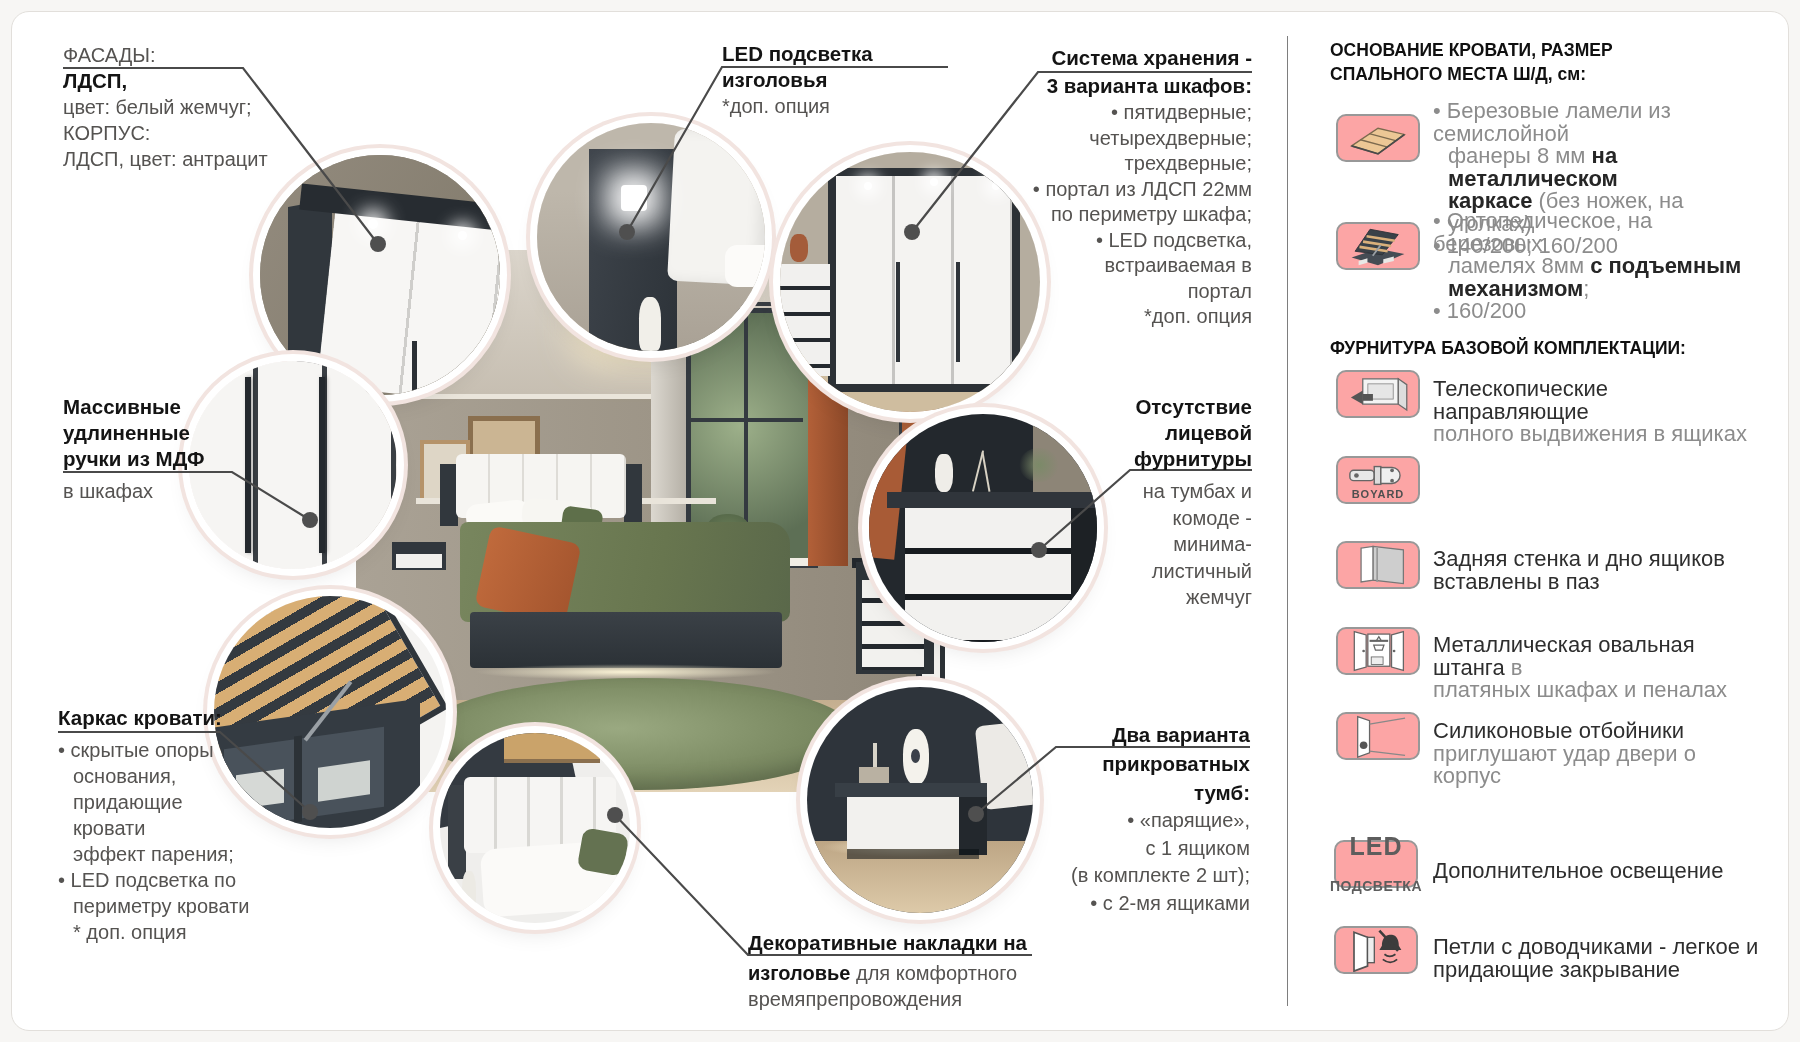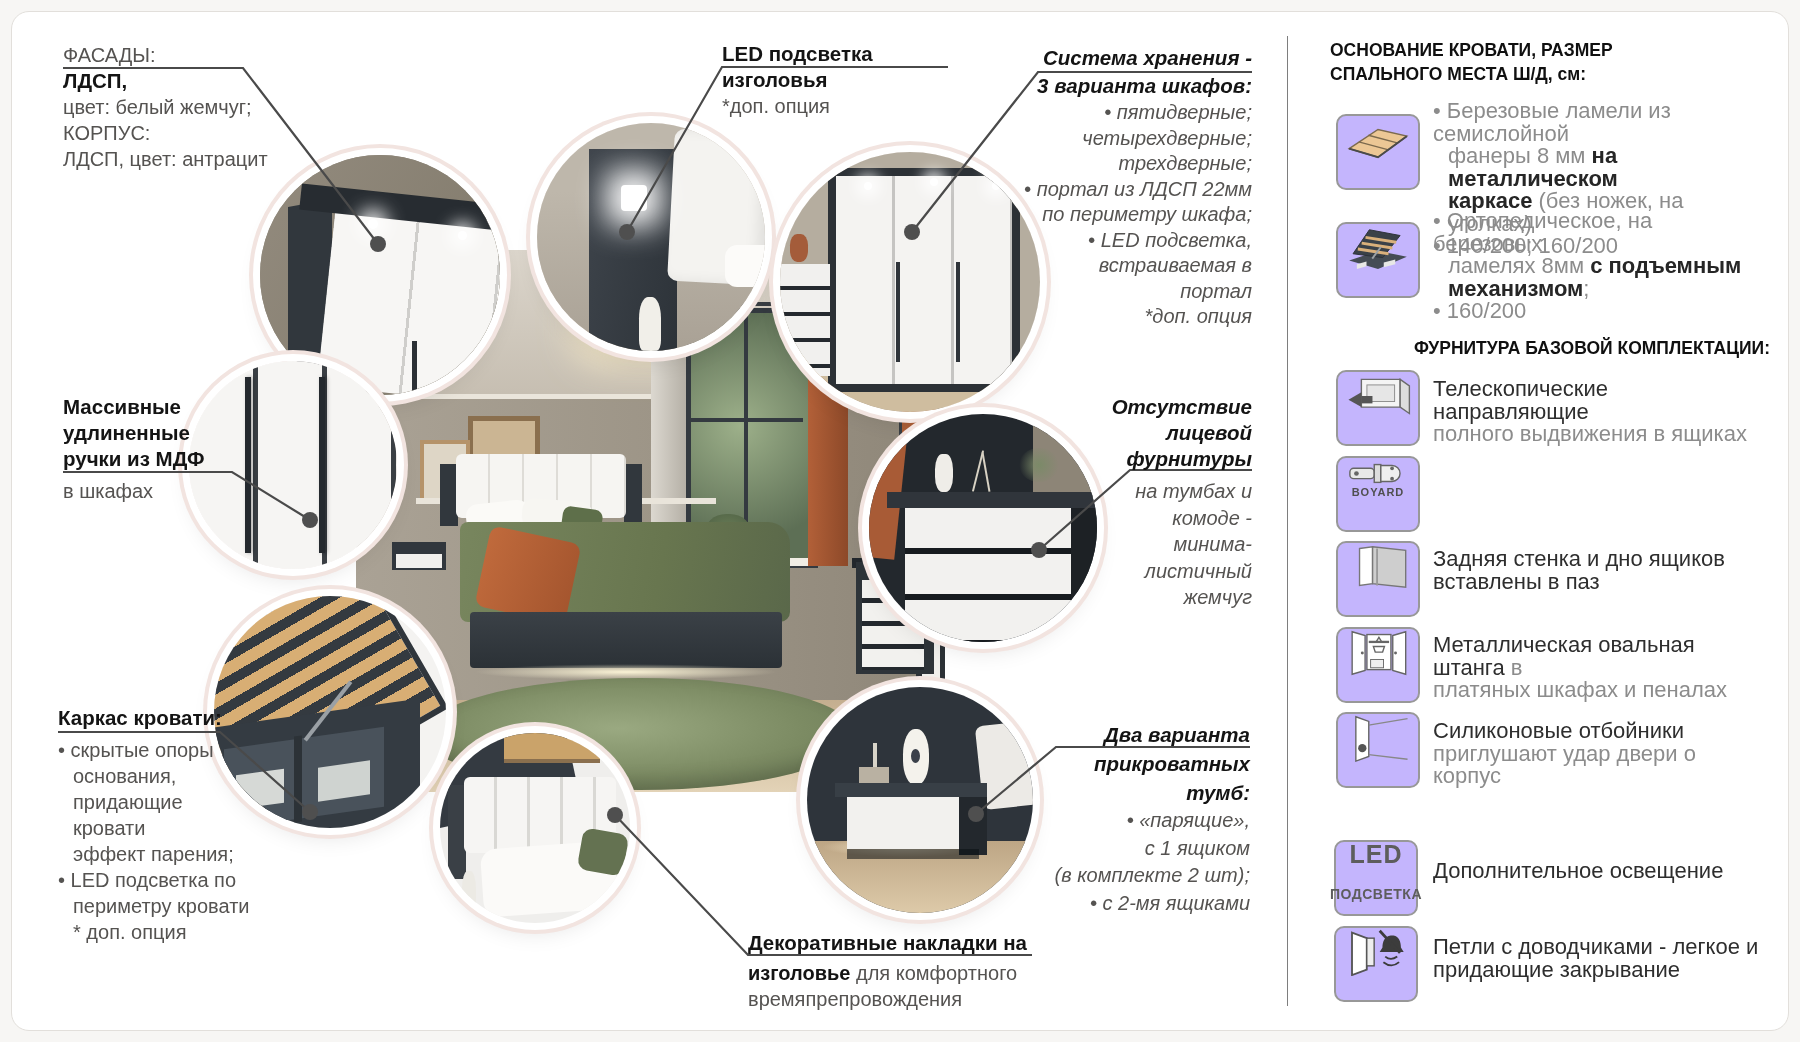--- a/index.html
+++ b/index.html
@@ -144,35 +144,35 @@
   .t-hole{left:104px;top:62px;width:9px;height:14px;border-radius:50%;background:#3a404a;}
   .t-candle{left:66px;top:56px;width:4px;height:32px;background:#d8d4c9;}
   .t-box{left:52px;top:80px;width:30px;height:18px;background:#b9b1a2;}
 
   
   .leaders{position:absolute;left:0;top:0;width:1800px;height:1042px;pointer-events:none;}
 
   
   .callout{position:absolute;font-size:20px;line-height:26px;color:#555351;white-space:nowrap;}
   .callout .bl{font-weight:bold;color:#141414;font-size:20.5px;}
-  .ra{text-align:right;font-style:italic;}
+  .ra{text-align:right;}
   .cont{padding-left:15px;}
   #t-storage .it{line-height:25.5px;}
   #t-stands .bl{line-height:29px;}
   #t-stands .it{line-height:27.5px;}
   #t-nofurn .it{line-height:26.5px;}
   #t-bedframe .it{line-height:26px;}
   .gap6{height:6px;}
   .inline-bold{font-weight:bold;color:#141414;}
 
   
   .divider{position:absolute;left:1287px;top:36px;width:1px;height:970px;background:#7e7e7e;}
   .sb-h{position:absolute;left:1330px;width:440px;font-size:17.5px;font-weight:bold;color:#101010;line-height:24px;}
-  .icobox{position:absolute;width:84px;height:76px;border:2px solid #989898;border-radius:10px;background:#c4b5fd;
-    display:flex;flex-direction:column;align-items:center;box-sizing:border-box;}
+  .icobox{position:absolute;width:84px;height:48px;border:2px solid #989898;border-radius:10px;background:#fca5a5;
+    display:flex;flex-direction:column;align-items:center;justify-content:center;box-sizing:border-box;}
   .sb-t{position:absolute;left:1433px;width:330px;font-size:22px;line-height:22.5px;color:#3a3a3a;}
   .sb-t .g{color:#8c8c8c;}
   .sb-t .d{color:#2e2e2e;}
   .sb-t .b{color:#262626;font-weight:bold;}
   .brand{font-size:11px;font-weight:bold;letter-spacing:1px;color:#4f4f4f;margin-top:-2px;}
   .ledbig{font-size:25px;font-weight:bold;color:#5d5d5d;letter-spacing:1px;line-height:24px;}
   .ledsmall{font-size:14px;font-weight:bold;color:#5d5d5d;letter-spacing:.5px;}
 </style>
 </head>
 <body>
@@ -428,21 +428,21 @@
       <polygon points="42,40 54,37 54,42 42,45" fill="#e8e8e6"></polygon>
     </svg>
   </div>
   <div class="sb-t" style="top:210px;">
     <div><span class="g">• Ортопедическое, на березовых</span></div>
     <div class="cont"><span class="g">ламелях 8мм </span><span class="b">с подъемным</span></div>
     <div class="cont"><span class="b">механизмом</span><span class="g">;</span></div>
     <div><span class="g">• 160/200</span></div>
   </div>
 
-  <div class="sb-h" style="top:336px;text-align:right;">
+  <div class="sb-h" style="top:336px;">
     <div>ФУРНИТУРА БАЗОВОЙ КОМПЛЕКТАЦИИ:</div>
   </div>
 
   <div class="icobox" style="left:1336px;top:370px;">
     <svg width="72" height="48" viewBox="0 0 76 52">
       <polygon points="20,8 62,8 62,38 20,38" fill="#f4f4f4" stroke="#6b6b6b" stroke-width="1.5"></polygon>
       <polygon points="62,8 72,15 72,45 62,38" fill="#dddddd" stroke="#6b6b6b" stroke-width="1.5"></polygon>
       <rect x="26" y="14" width="30" height="18" fill="#e6e6e6" stroke="#8a8a8a"></rect>
       <polygon points="6,30 20,22 20,38" fill="#555555"></polygon>
       <rect x="20" y="26" width="12" height="8" fill="#555555"></rect>

